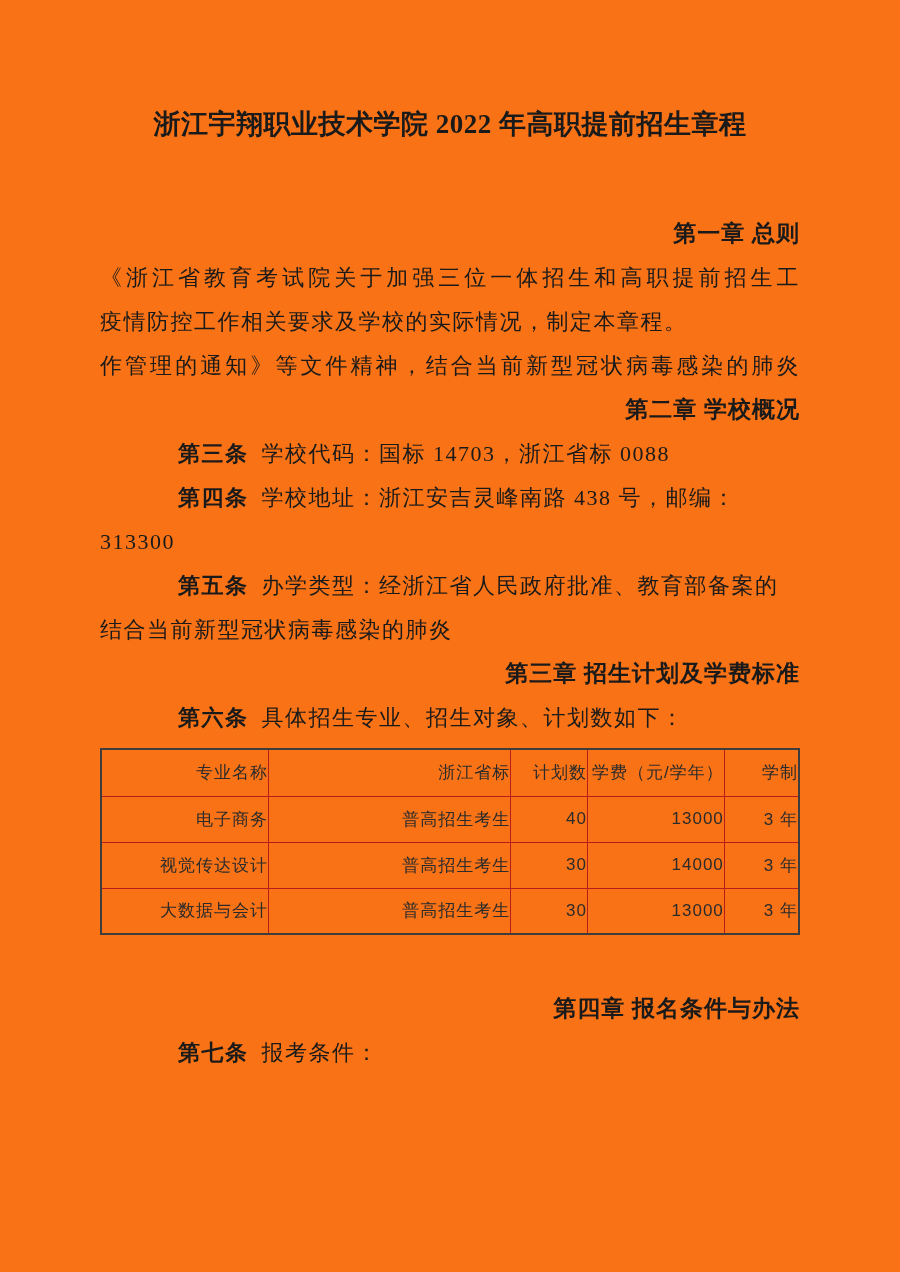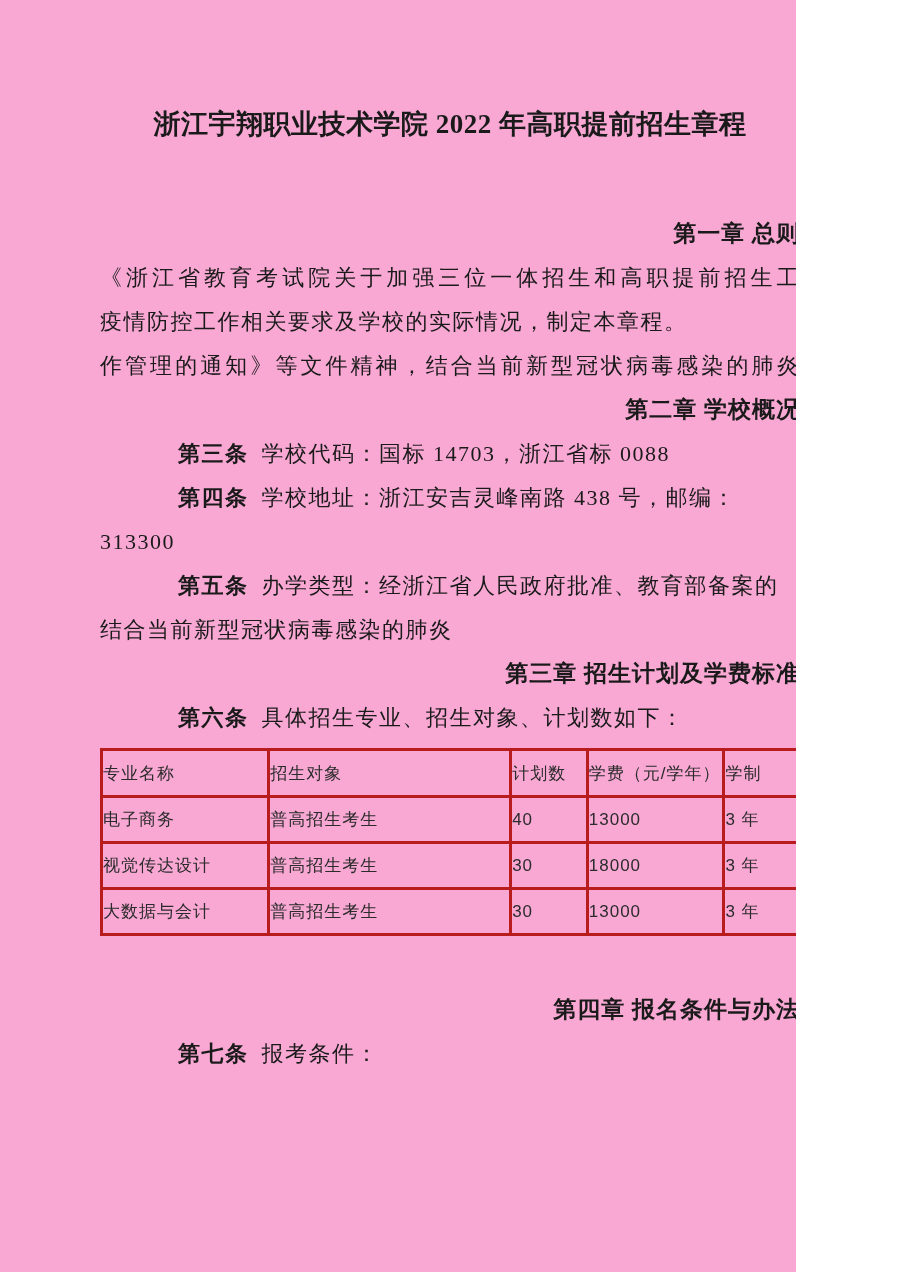--- a/index.html
+++ b/index.html
@@ -1,21 +1,21 @@
 <!DOCTYPE html>
 <html><head>
 <meta charset="utf-8">
 <style>
   * { margin: 0; padding: 0; box-sizing: border-box; }
   html, body { background: #ffffff; }
   .page {
     position: relative;
-    width: 796px;
+    width: 900px;
     height: 1272px;
-    background: #f9a8d4;
+    background: #f97316;
     color: #1a1a1a;
     font-family: "Liberation Serif", "DejaVu Serif", serif;
     overflow: hidden;
   }
   .content {
     width: 700px;
     margin-left: 100px;
   }
   .doc-title {
     margin-top: 102px;
@@ -53,22 +53,22 @@
     width: 700px;
     table-layout: fixed;
     border-collapse: collapse;
     border: 2px solid #3d3d3d;
     font-family: "Liberation Sans", "DejaVu Sans", sans-serif;
     font-size: 17px;
     color: #2b2b2b;
     letter-spacing: 1px;
   }
   table.plan th, table.plan td {
-    border: 3px solid #b91c1c;
-    text-align: left;
+    border: 1px solid #b91c1c;
+    text-align: right;
     vertical-align: middle;
     font-weight: 400;
     padding: 0;
   }
   table.plan thead tr { height: 47px; }
   table.plan tbody tr { height: 46px; }
   .c1 { width: 24%; }
   .c2 { width: 34.7%; }
   .c3 { width: 11%; }
   .c4 { width: 19.6%; }
@@ -106,39 +106,39 @@
       <colgroup>
         <col class="c1">
           <col class="c2">
           <col class="c3">
           <col class="c4">
           <col class="c5">
       </colgroup>
       <thead>
         <tr>
           <th>专业名称</th>
-          <th>招生对象</th>
+          <th>浙江省标</th>
           <th>计划数</th>
           <th>学费（元/学年）</th>
           <th>学制</th>
         </tr>
       </thead>
       <tbody>
         <tr>
           <td>电子商务</td>
           <td>普高招生考生</td>
           <td>40</td>
           <td>13000</td>
           <td>3 年</td>
         </tr>
         <tr>
           <td>视觉传达设计</td>
           <td>普高招生考生</td>
           <td>30</td>
-          <td>18000</td>
+          <td>14000</td>
           <td>3 年</td>
         </tr>
         <tr>
           <td>大数据与会计</td>
           <td>普高招生考生</td>
           <td>30</td>
           <td>13000</td>
           <td>3 年</td>
         </tr>
       </tbody>

